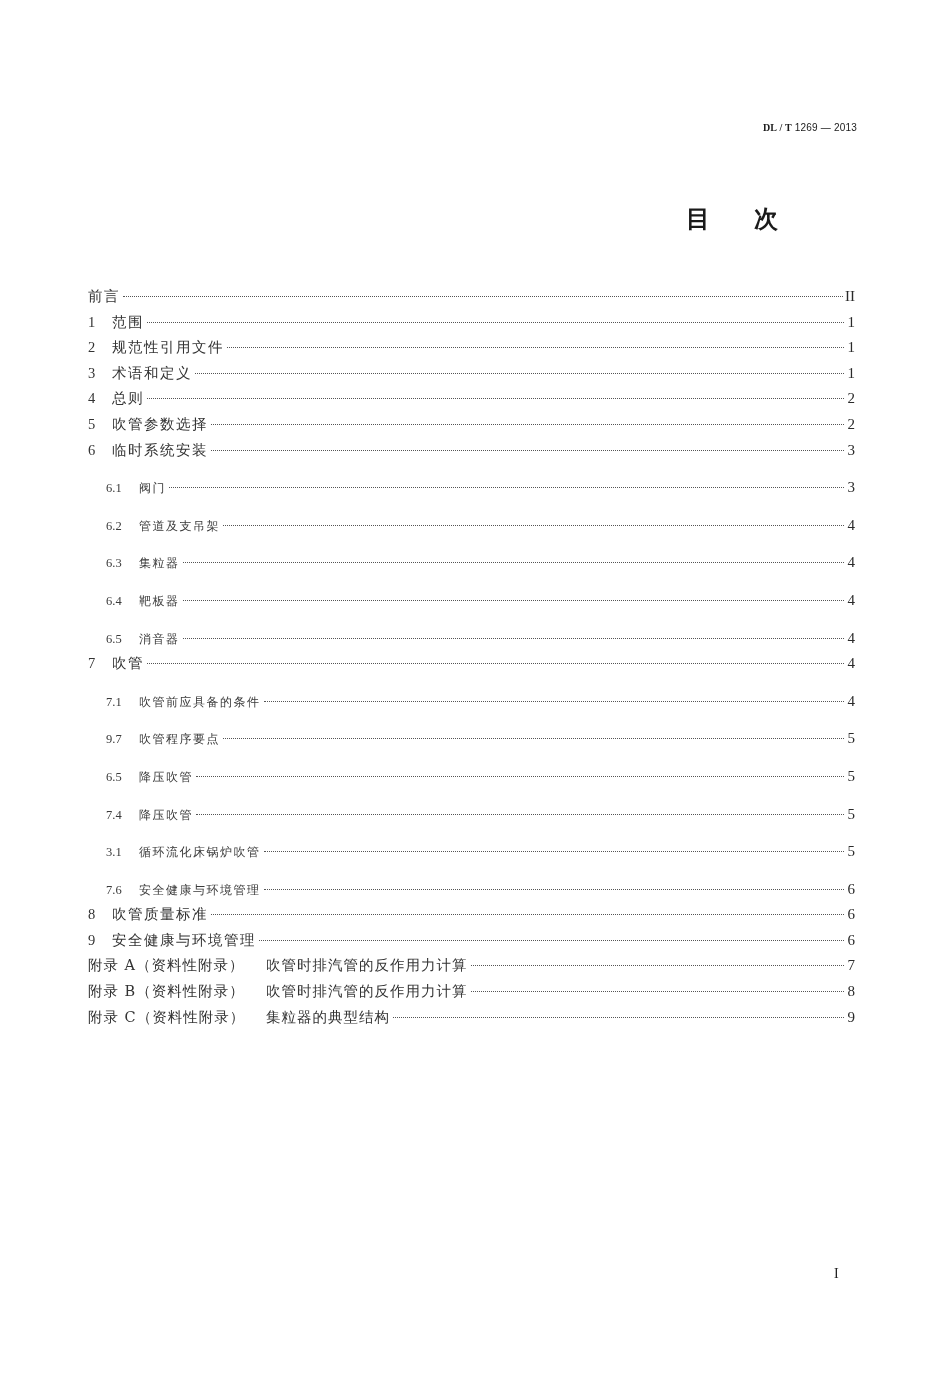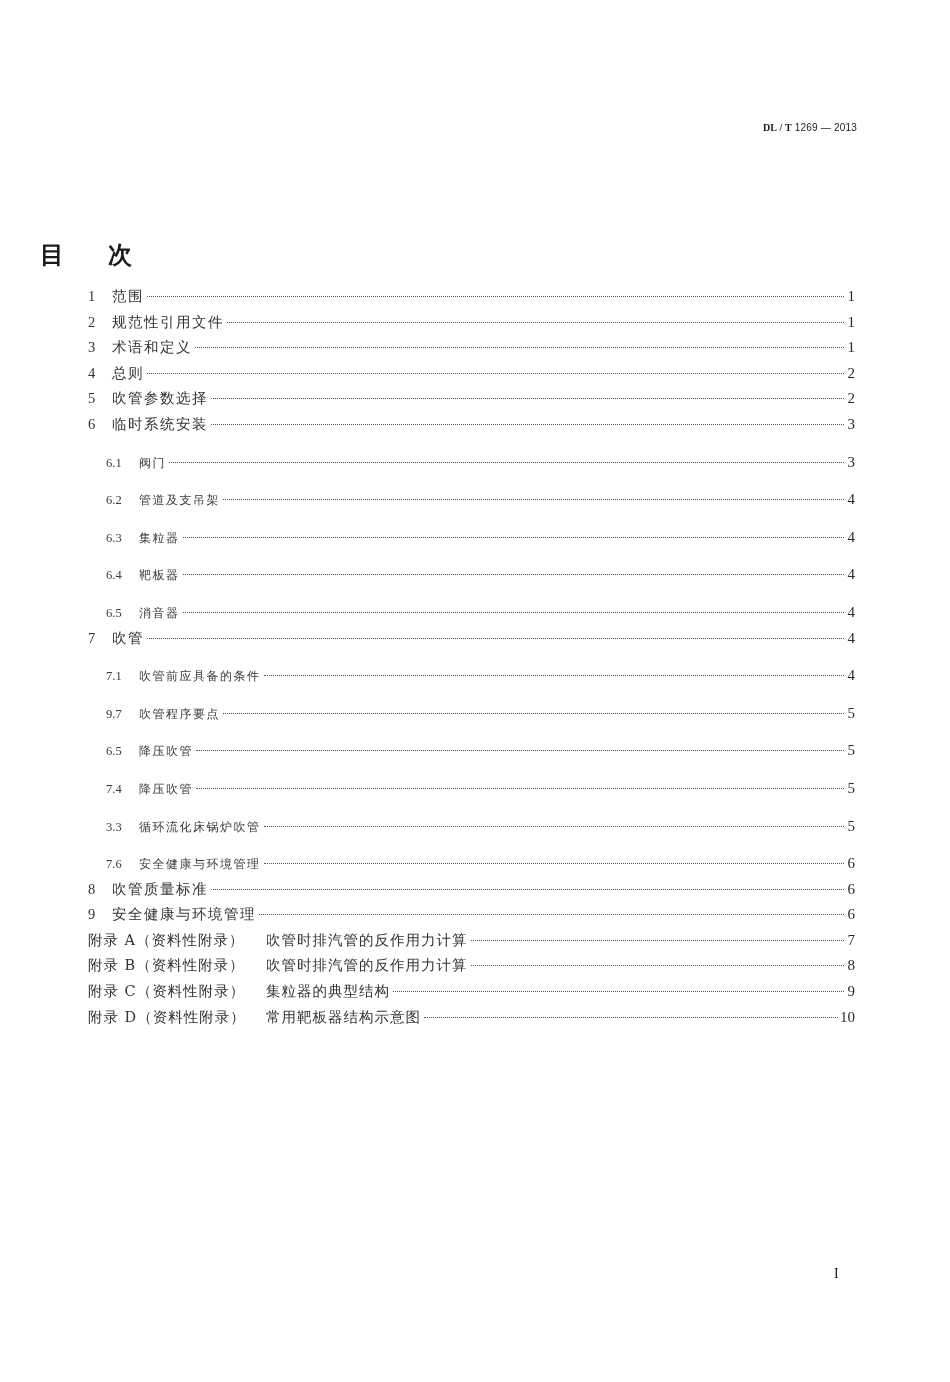--- a/index.html
+++ b/index.html
@@ -25,27 +25,26 @@
     }
     .doc-id b {
       font-family: "Liberation Serif", "DejaVu Serif", serif;
       font-weight: bold;
     }
     .page-title {
       position: absolute;
       top: 203px;
       left: 0;
       width: 822px;
-      text-align: left;
+      text-align: right;
       font-family: "DejaVu Sans", "Liberation Sans", sans-serif;
       font-size: 24px;
       color: #1a1a1a;
       letter-spacing: 44px;
       padding-left: 40px;
-      margin-top: 36px;
     }
     .toc {
       position: absolute;
       top: 284px;
       left: 88px;
       width: 767px;
     }
     .toc-row {
       display: flex;
       align-items: baseline;
@@ -111,20 +110,26 @@
 <div class="doc-id">
   <b>DL / T</b>
   <span>1269 — 2013</span>
 </div>
 
 <h1 class="page-title">目次</h1>
 
 <div class="toc">
 
   <div class="toc-row">
+    <span class="toc-num empty"></span>
+    <span class="toc-label">前言</span>
+    <span class="toc-leader"></span>
+    <span class="toc-page">II</span>
+  </div>
+  <div class="toc-row">
     <span class="toc-num">1</span>
     <span class="toc-label">范围</span>
     <span class="toc-leader"></span>
     <span class="toc-page">1</span>
   </div>
   <div class="toc-row">
     <span class="toc-num">2</span>
     <span class="toc-label">规范性引用文件</span>
     <span class="toc-leader"></span>
     <span class="toc-page">1</span>
@@ -207,21 +212,21 @@
     <span class="toc-leader"></span>
     <span class="toc-page">5</span>
   </div>
   <div class="toc-row sub">
     <span class="toc-num">7.4</span>
     <span class="toc-label">降压吹管</span>
     <span class="toc-leader"></span>
     <span class="toc-page">5</span>
   </div>
   <div class="toc-row sub">
-    <span class="toc-num">3.3</span>
+    <span class="toc-num">3.1</span>
     <span class="toc-label">循环流化床锅炉吹管</span>
     <span class="toc-leader"></span>
     <span class="toc-page">5</span>
   </div>
   <div class="toc-row sub">
     <span class="toc-num">7.6</span>
     <span class="toc-label">安全健康与环境管理</span>
     <span class="toc-leader"></span>
     <span class="toc-page">6</span>
   </div>
@@ -249,21 +254,15 @@
     <span class="toc-label">吹管时排汽管的反作用力计算</span>
     <span class="toc-leader"></span>
     <span class="toc-page">8</span>
   </div>
   <div class="toc-row appendix">
     <span class="toc-prefix">附录 C（资料性附录）</span>
     <span class="toc-label">集粒器的典型结构</span>
     <span class="toc-leader"></span>
     <span class="toc-page">9</span>
   </div>
-  <div class="toc-row appendix">
-    <span class="toc-prefix">附录 D（资料性附录）</span>
-    <span class="toc-label">常用靶板器结构示意图</span>
-    <span class="toc-leader"></span>
-    <span class="toc-page">10</span>
-  </div>
 </div>
 
 <div class="page-footer">I</div>
 
 </body></html>

